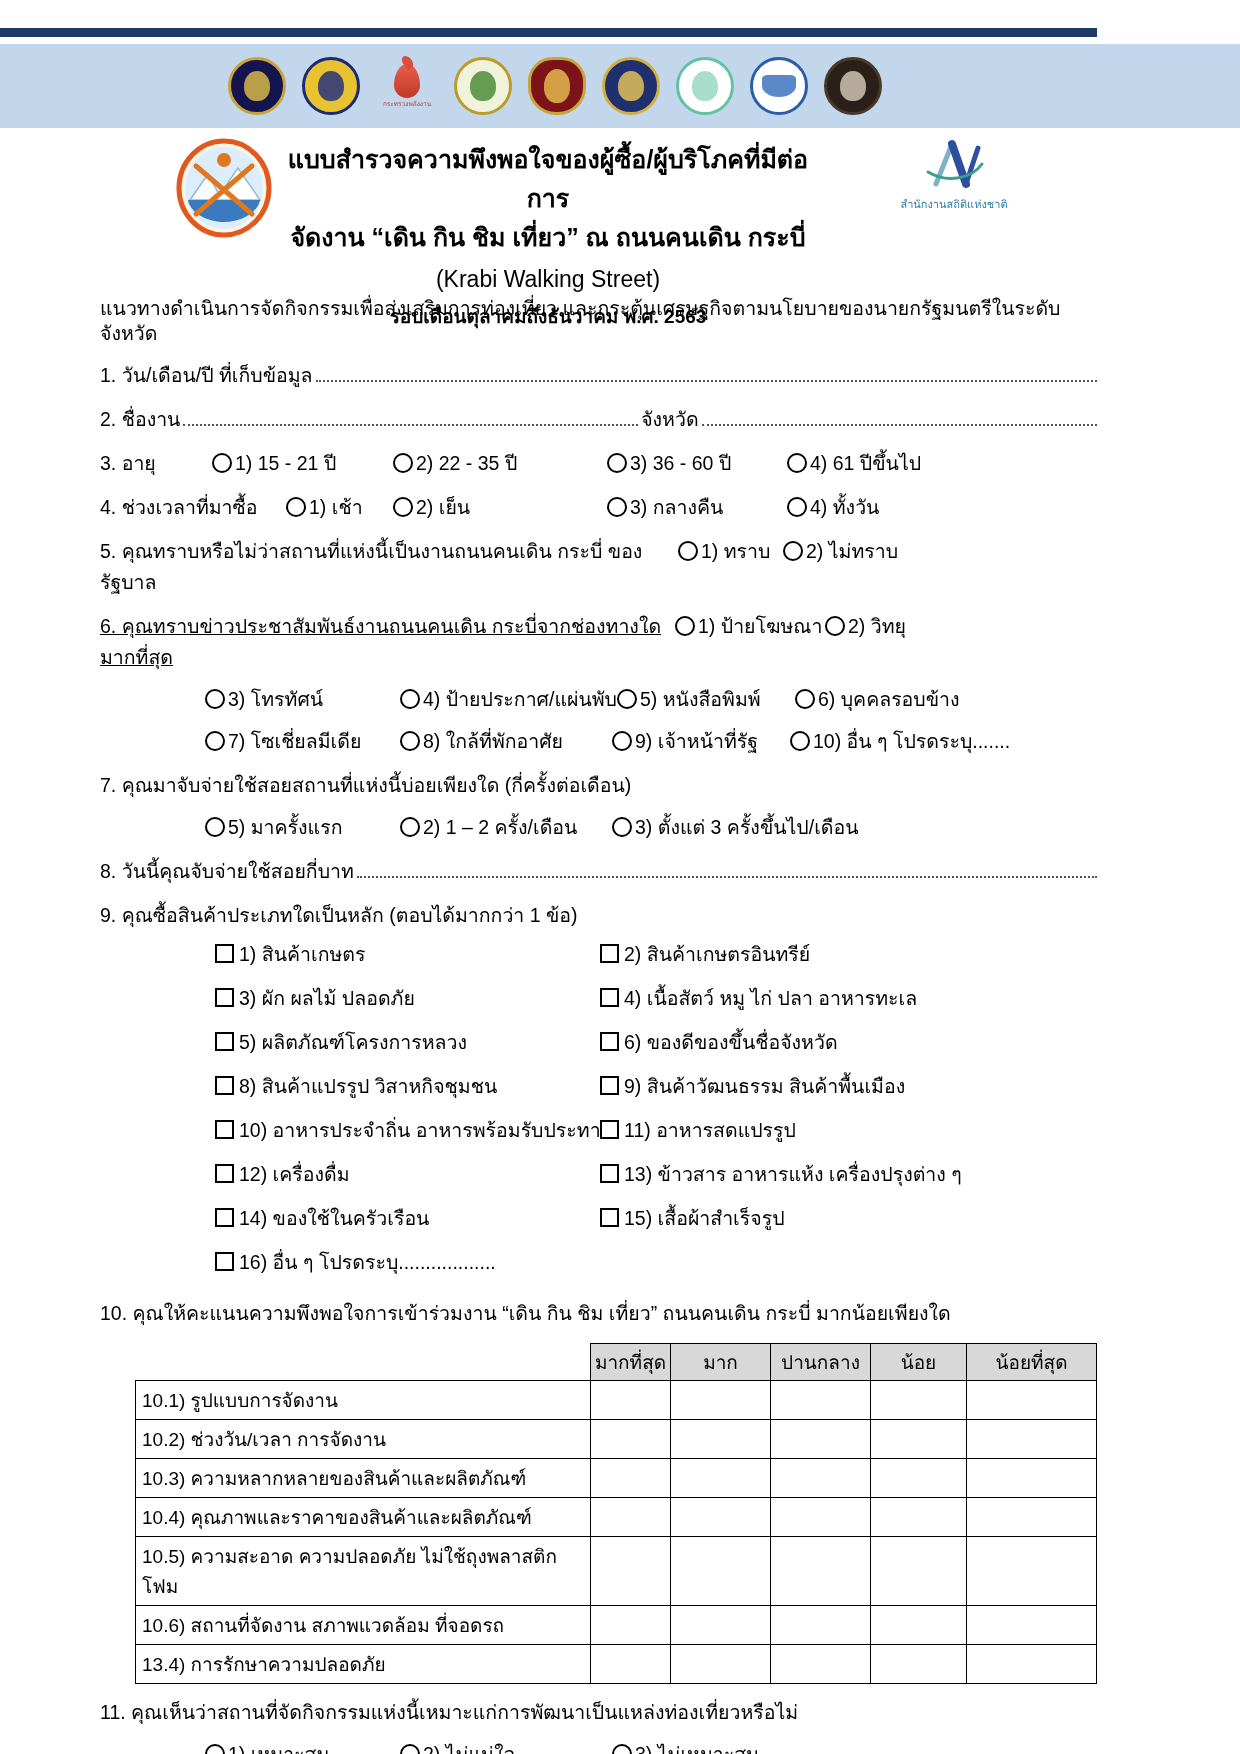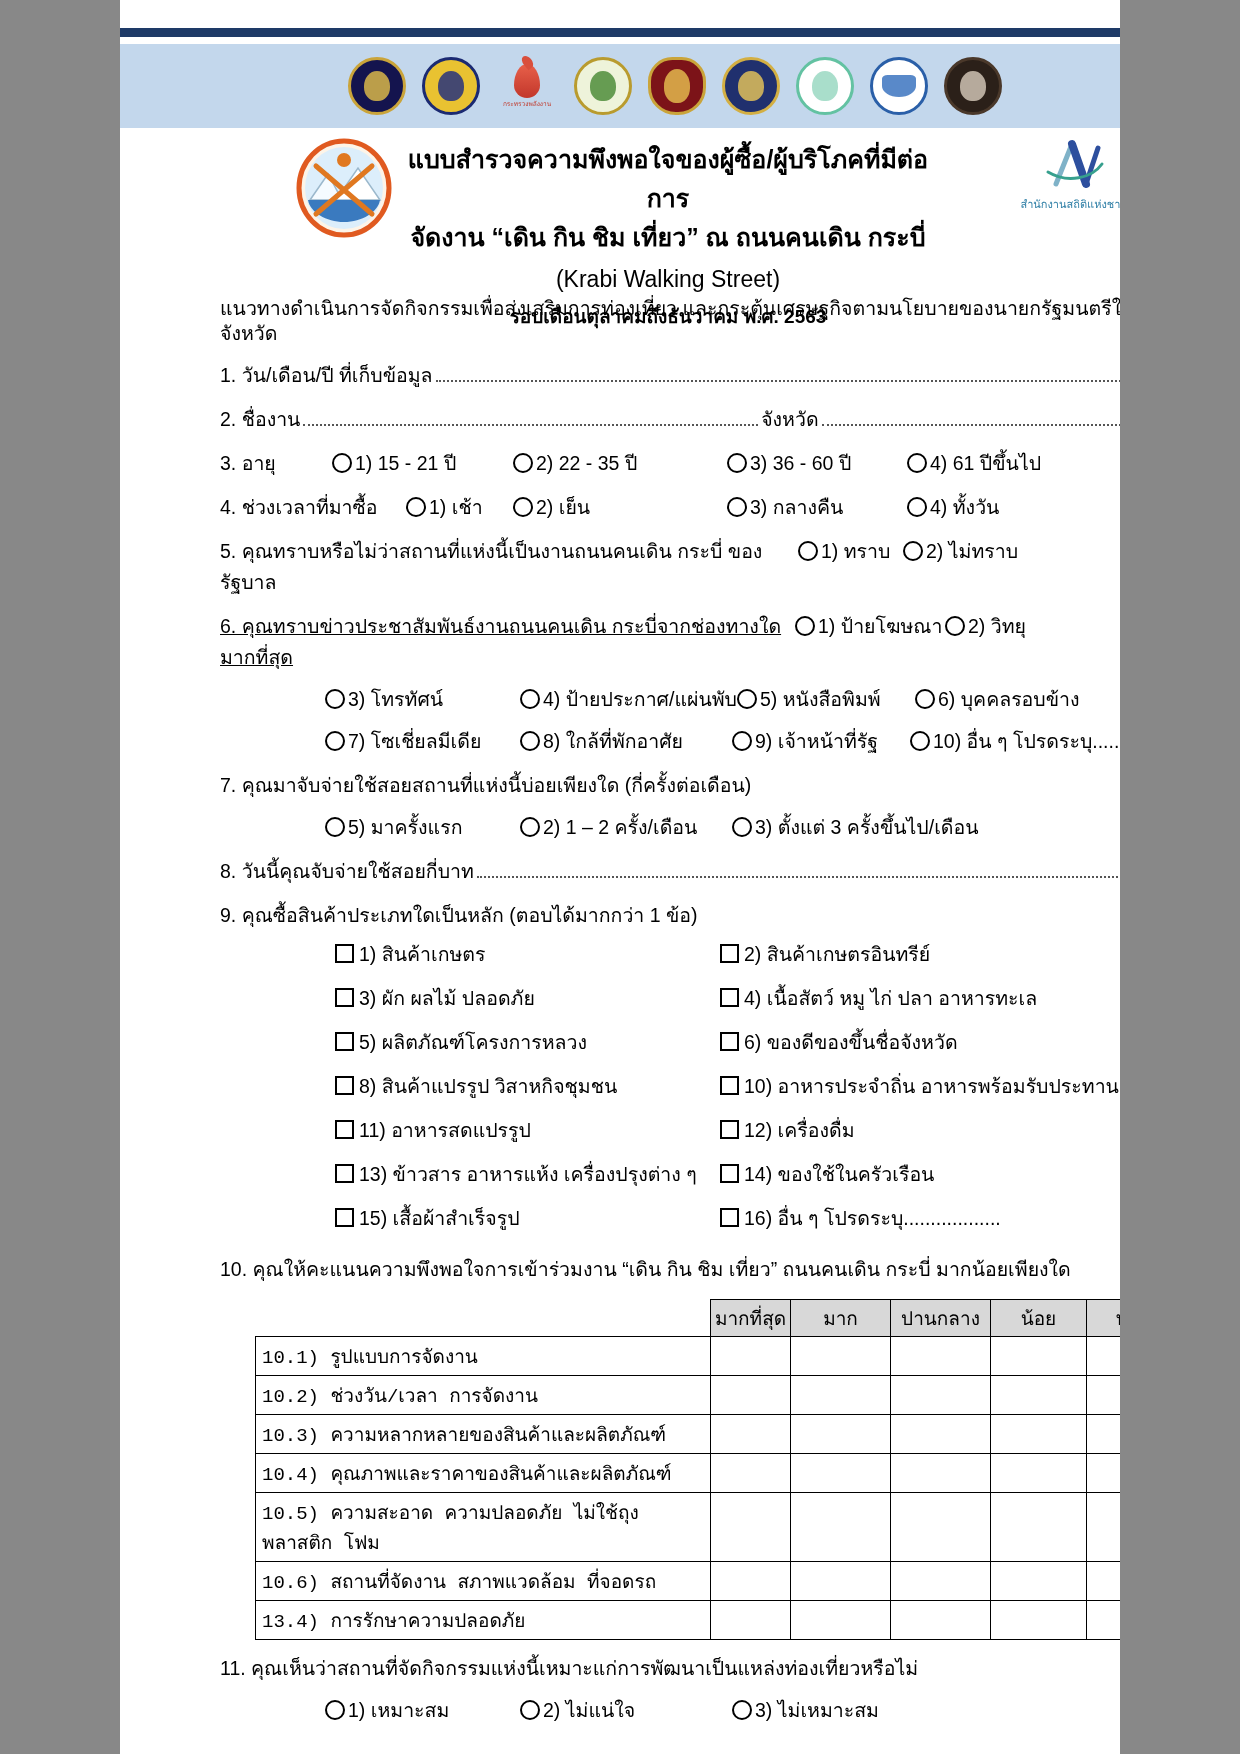--- a/index.html
+++ b/index.html
@@ -1,16 +1,16 @@
 <!DOCTYPE html>
 <html><head>
 <meta charset="utf-8">
 <style>
   html,body{margin:0;padding:0;background:#888;}
-  .page{position:relative;width:1000px;height:1754px;background:#ffffff;margin:0 auto;
+  .page{position:relative;width:1240px;height:1754px;background:#ffffff;margin:0 auto;
         font-family:"Liberation Sans","DejaVu Sans",sans-serif;color:#000;overflow:hidden;}
 
   
   .topbar{position:absolute;top:28px;left:0;width:1097px;height:9px;background:#1e3a67;}
   .band{position:absolute;top:44px;left:0;width:1240px;height:84px;background:#c3d7ec;
         display:flex;align-items:center;gap:16px;padding-left:228px;box-sizing:border-box;}
   .seal{width:58px;height:58px;border-radius:50%;flex:0 0 auto;position:relative;box-sizing:border-box;}
   .seal::after{content:"";position:absolute;left:50%;top:50%;width:26px;height:30px;transform:translate(-50%,-50%);
         border-radius:50% 50% 45% 45%;opacity:.85;}
   .seal-1{background:#14144e;border:3px solid #caa43a;} .seal-1::after{background:#d8b64a;}
@@ -52,21 +52,21 @@
   .o181{flex:0 0 181px;} .o214{flex:0 0 214px;} .o180{flex:0 0 180px;} .o107{flex:0 0 107px;}
   .o105{flex:0 0 105px;} .o150{flex:0 0 150px;}
   .ind{margin-left:105px;}
   .c195{flex:0 0 195px;} .c212{flex:0 0 212px;} .c178{flex:0 0 178px;}
   .sub{margin-top:11px;}
 
   .chk-grid{display:grid;grid-template-columns:385px 1fr;grid-auto-rows:44px;align-items:center;
             margin-left:115px;margin-top:2px;}
 
   table.rate{border-collapse:collapse;margin:14px 0 0 35px;}
-  table.rate th,table.rate td{border:1px solid #000;box-sizing:border-box;font-family:Liberation Mono, monospace;}
+  table.rate th,table.rate td{border:1px solid #000;box-sizing:border-box;}
   table.rate th{background:#d8d8d8;font-weight:normal;font-size:19px;height:37px;text-align:center;}
   table.rate th.spacer{border:none;background:transparent;}
   table.rate td.lbl{width:455px;padding:4px 6px;font-size:19px;height:36px;}
   td.cell{height:36px;background:#fff;}
   .cw1{width:80px;} .cw2{width:100px;} .cw3{width:100px;} .cw4{width:96px;} .cw5{width:130px;}
 </style>
 </head>
 <body>
 
 <div class="page">
@@ -191,20 +191,21 @@
     <div class="q">
       <div>9. คุณซื้อสินค้าประเภทใดเป็นหลัก (ตอบได้มากกว่า 1 ข้อ)</div>
       <div class="chk-grid">
         <span class="opt"><span class="chkbox"></span><span>1) สินค้าเกษตร</span></span>
         <span class="opt"><span class="chkbox"></span><span>2) สินค้าเกษตรอินทรีย์</span></span>
         <span class="opt"><span class="chkbox"></span><span>3) ผัก ผลไม้ ปลอดภัย</span></span>
         <span class="opt"><span class="chkbox"></span><span>4) เนื้อสัตว์ หมู ไก่ ปลา อาหารทะเล</span></span>
         <span class="opt"><span class="chkbox"></span><span>5) ผลิตภัณฑ์โครงการหลวง</span></span>
         <span class="opt"><span class="chkbox"></span><span>6) ของดีของขึ้นชื่อจังหวัด</span></span>
         <span class="opt"><span class="chkbox"></span><span>8) สินค้าแปรรูป วิสาหกิจชุมชน</span></span>
+        <span class="opt"><span class="chkbox"></span><span>9) สินค้าวัฒนธรรม สินค้าพื้นเมือง</span></span>
         <span class="opt"><span class="chkbox"></span><span>10) อาหารประจำถิ่น อาหารพร้อมรับประทาน</span></span>
         <span class="opt"><span class="chkbox"></span><span>11) อาหารสดแปรรูป</span></span>
         <span class="opt"><span class="chkbox"></span><span>12) เครื่องดื่ม</span></span>
         <span class="opt"><span class="chkbox"></span><span>13) ข้าวสาร อาหารแห้ง เครื่องปรุงต่าง ๆ</span></span>
         <span class="opt"><span class="chkbox"></span><span>14) ของใช้ในครัวเรือน</span></span>
         <span class="opt"><span class="chkbox"></span><span>15) เสื้อผ้าสำเร็จรูป</span></span>
         <span class="opt"><span class="chkbox"></span><span>16) อื่น ๆ โปรดระบุ..................</span></span>
       </div>
     </div>
 

